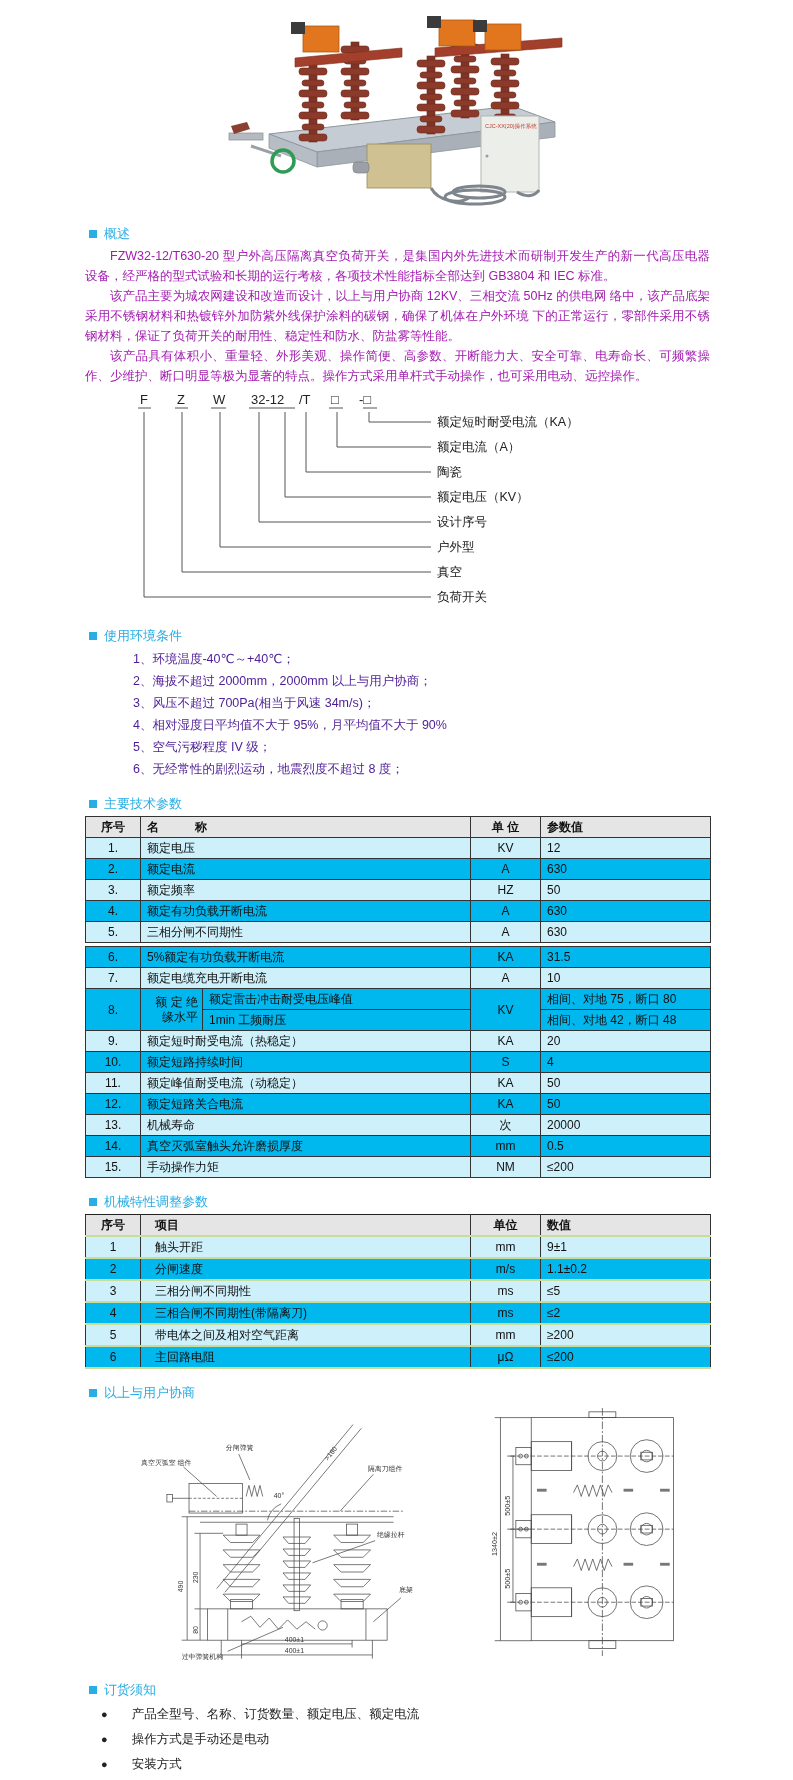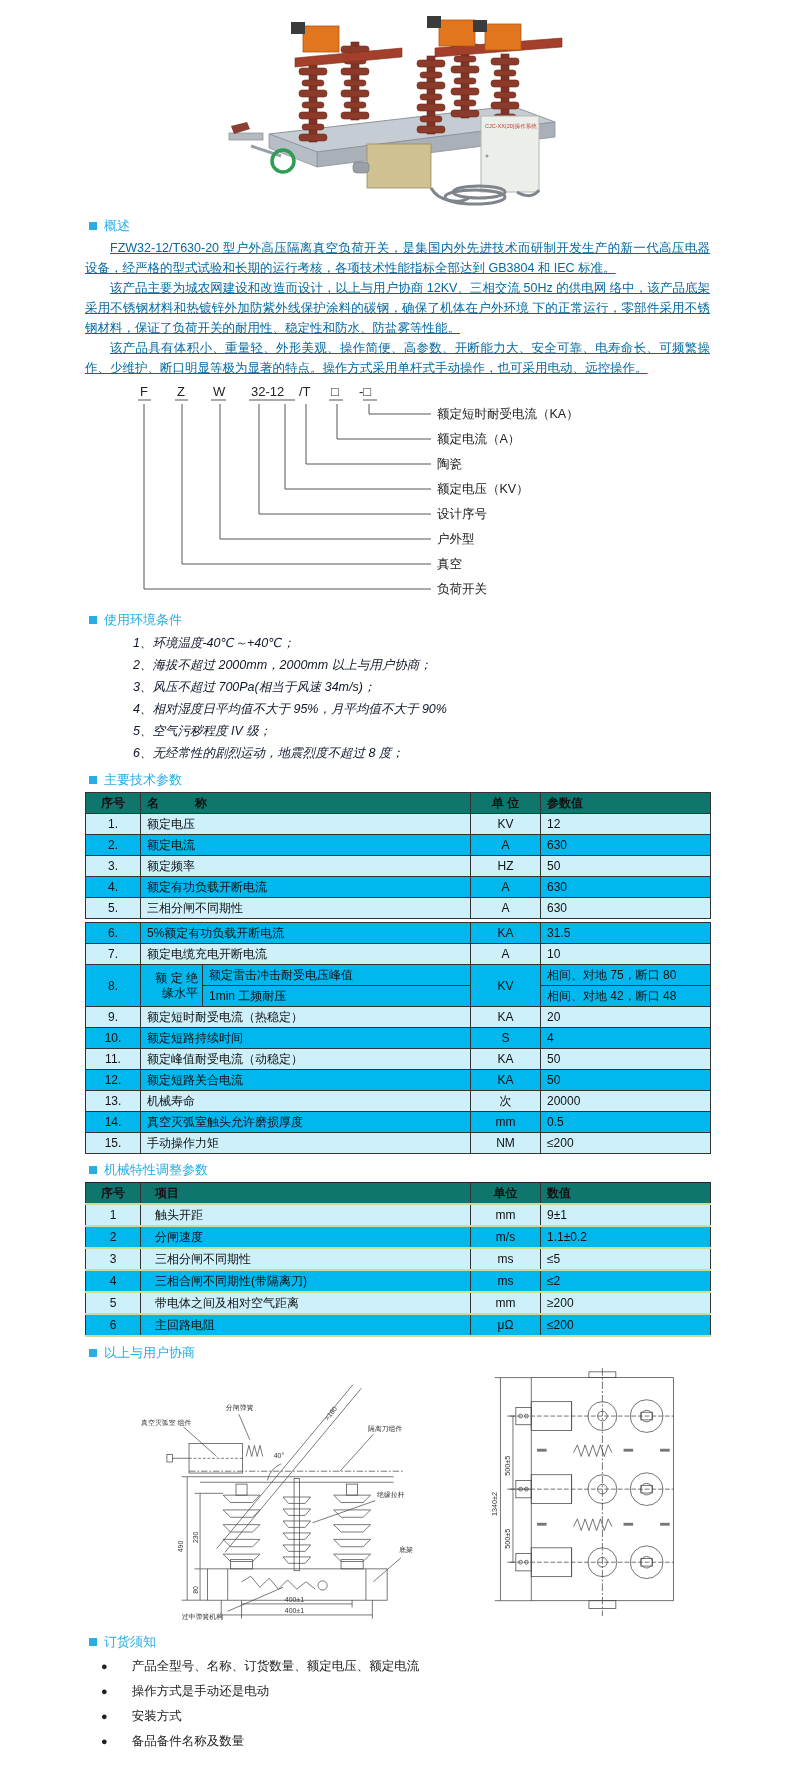--- a/index.html
+++ b/index.html
@@ -3,34 +3,34 @@
 <meta charset="utf-8">
 <style>
   html,body{margin:0;padding:0;}
   body{width:793px;height:1780px;overflow:hidden;background:#ffffff;
        font-family:"Liberation Sans","DejaVu Sans",sans-serif;color:#1c1c1c;}
   .page{width:793px;height:1780px;position:relative;background:#fff;}
   .content{padding:0 83px 0 85px;}
   
   .photo-wrap{width:360px;margin:6px auto 4px auto;}
   
-  .sec-head{display:flex;align-items:center;gap:7px;margin:8px 0 5px 4px;
+  .sec-head{display:flex;align-items:center;gap:7px;margin:16px 0 5px 4px;
             color:#29ade4;font-size:13px;line-height:15px;}
   .sq{width:8px;height:8px;background:#29ade4;flex:0 0 auto;}
   
-  .para{font-size:12.5px;line-height:20px;text-align:justify;text-indent:2em;margin:0;color:#0369a1;text-decoration:underline;}
+  .para{font-size:12.5px;line-height:20px;text-align:justify;text-indent:2em;margin:0;color:#a21caf;}
   
   .model-diagram{margin:2px 0 0 28px;}
   
-  .env-list{padding-left:48px;font-size:12.5px;line-height:22px;color:#0f172a;font-style:italic;}
+  .env-list{padding-left:48px;font-size:12.5px;line-height:22px;color:#4c1d95;}
   
   .ptable{border-collapse:collapse;width:625px;table-layout:fixed;font-size:12px;color:#111;}
   .ptable td{border:1px solid #333;height:20px;padding:0 6px;overflow:hidden;white-space:nowrap;}
   .ptable{border:1px solid #222;}
-  .hd td{background:#0f766e;font-weight:bold;}
+  .hd td{background:#e5e5e5;font-weight:bold;}
   tr.pale td{background:#cdf0fb;}
   tr.bright td{background:#00b7ee;}
   .c-no{text-align:center;}
   .c-name{text-align:left;padding-left:10px;}
   .c-unit{text-align:center;}
   .c-val{}
   .c-group{text-align:right;white-space:normal!important;line-height:15px;padding:2px 4px!important;}
   .hd .c-namehd{text-align:left;}
   .tbl-gap{height:3px;}
   

